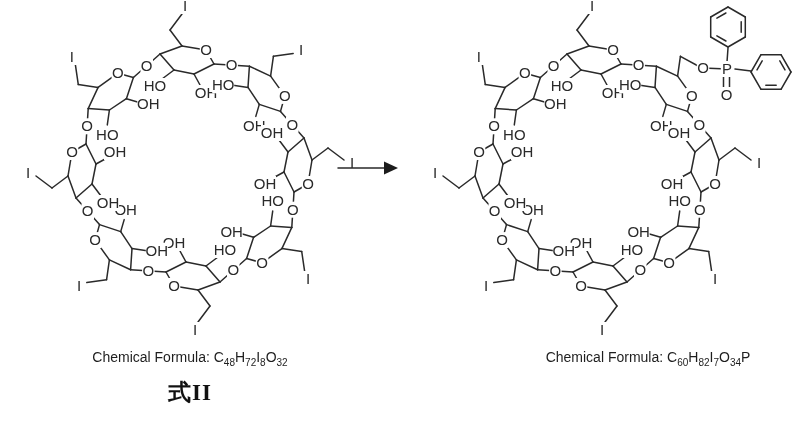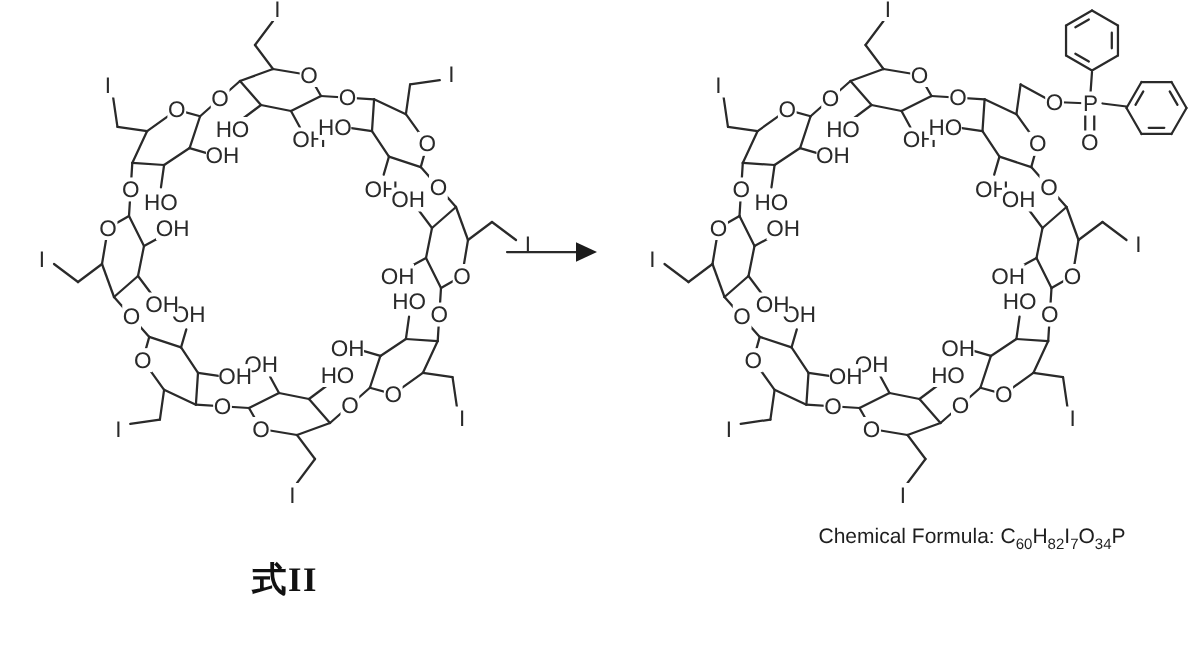--- a/index.html
+++ b/index.html
@@ -14,21 +14,21 @@
   #scheme-svg text{fill:#2a2a2a;font-family:"Liberation Sans",sans-serif;font-size:15px;font-weight:500;}
   #scheme-svg .arrow-head{fill:#1c1c1c;stroke:none;}
   .caption{
     position:absolute;top:347px;text-align:center;
     font-size:14px;line-height:20px;color:#1e1e1e;
   }
   .caption sub{font-size:10px;}
   .caption-left{left:28px;width:324px;}
   .caption-right{left:480px;width:336px;}
   .scheme-label{
-    margin-top:30px;font-size:23px;font-weight:600;letter-spacing:1px;color:#111;
+    margin-top:10px;font-size:23px;font-weight:600;letter-spacing:1px;color:#111;
     font-family:"Liberation Serif", serif;
   }
 </style>
 </head>
 <body>
 
 <svg id="scheme-svg" width="800" height="440" viewBox="0 0 800 440">
     <g>
       <g>
         <line x1="160.0" y1="54.0" x2="174.0" y2="70.0"></line>
@@ -404,18 +404,19 @@
         <text x="514.3" y="139.8" text-anchor="middle">HO</text>
       </g>
     </g>
     <g>
       <line x1="338" y1="168" x2="385" y2="168" stroke-width="2"></line>
       <polygon points="384,161.5 398,168 384,174.5" class="arrow-head"></polygon>
     </g>
   </svg>
 
 <div class="caption caption-left">
+  <div><span>Chemical Formula: </span><span>C<sub>48</sub>H<sub>72</sub>I<sub>8</sub>O<sub>32</sub></span></div>
   <div class="scheme-label">式II</div>
 </div>
 
 <div class="caption caption-right">
   <div><span>Chemical Formula: </span><span>C<sub>60</sub>H<sub>82</sub>I<sub>7</sub>O<sub>34</sub>P</span></div>
 </div>
 
 </body></html>

